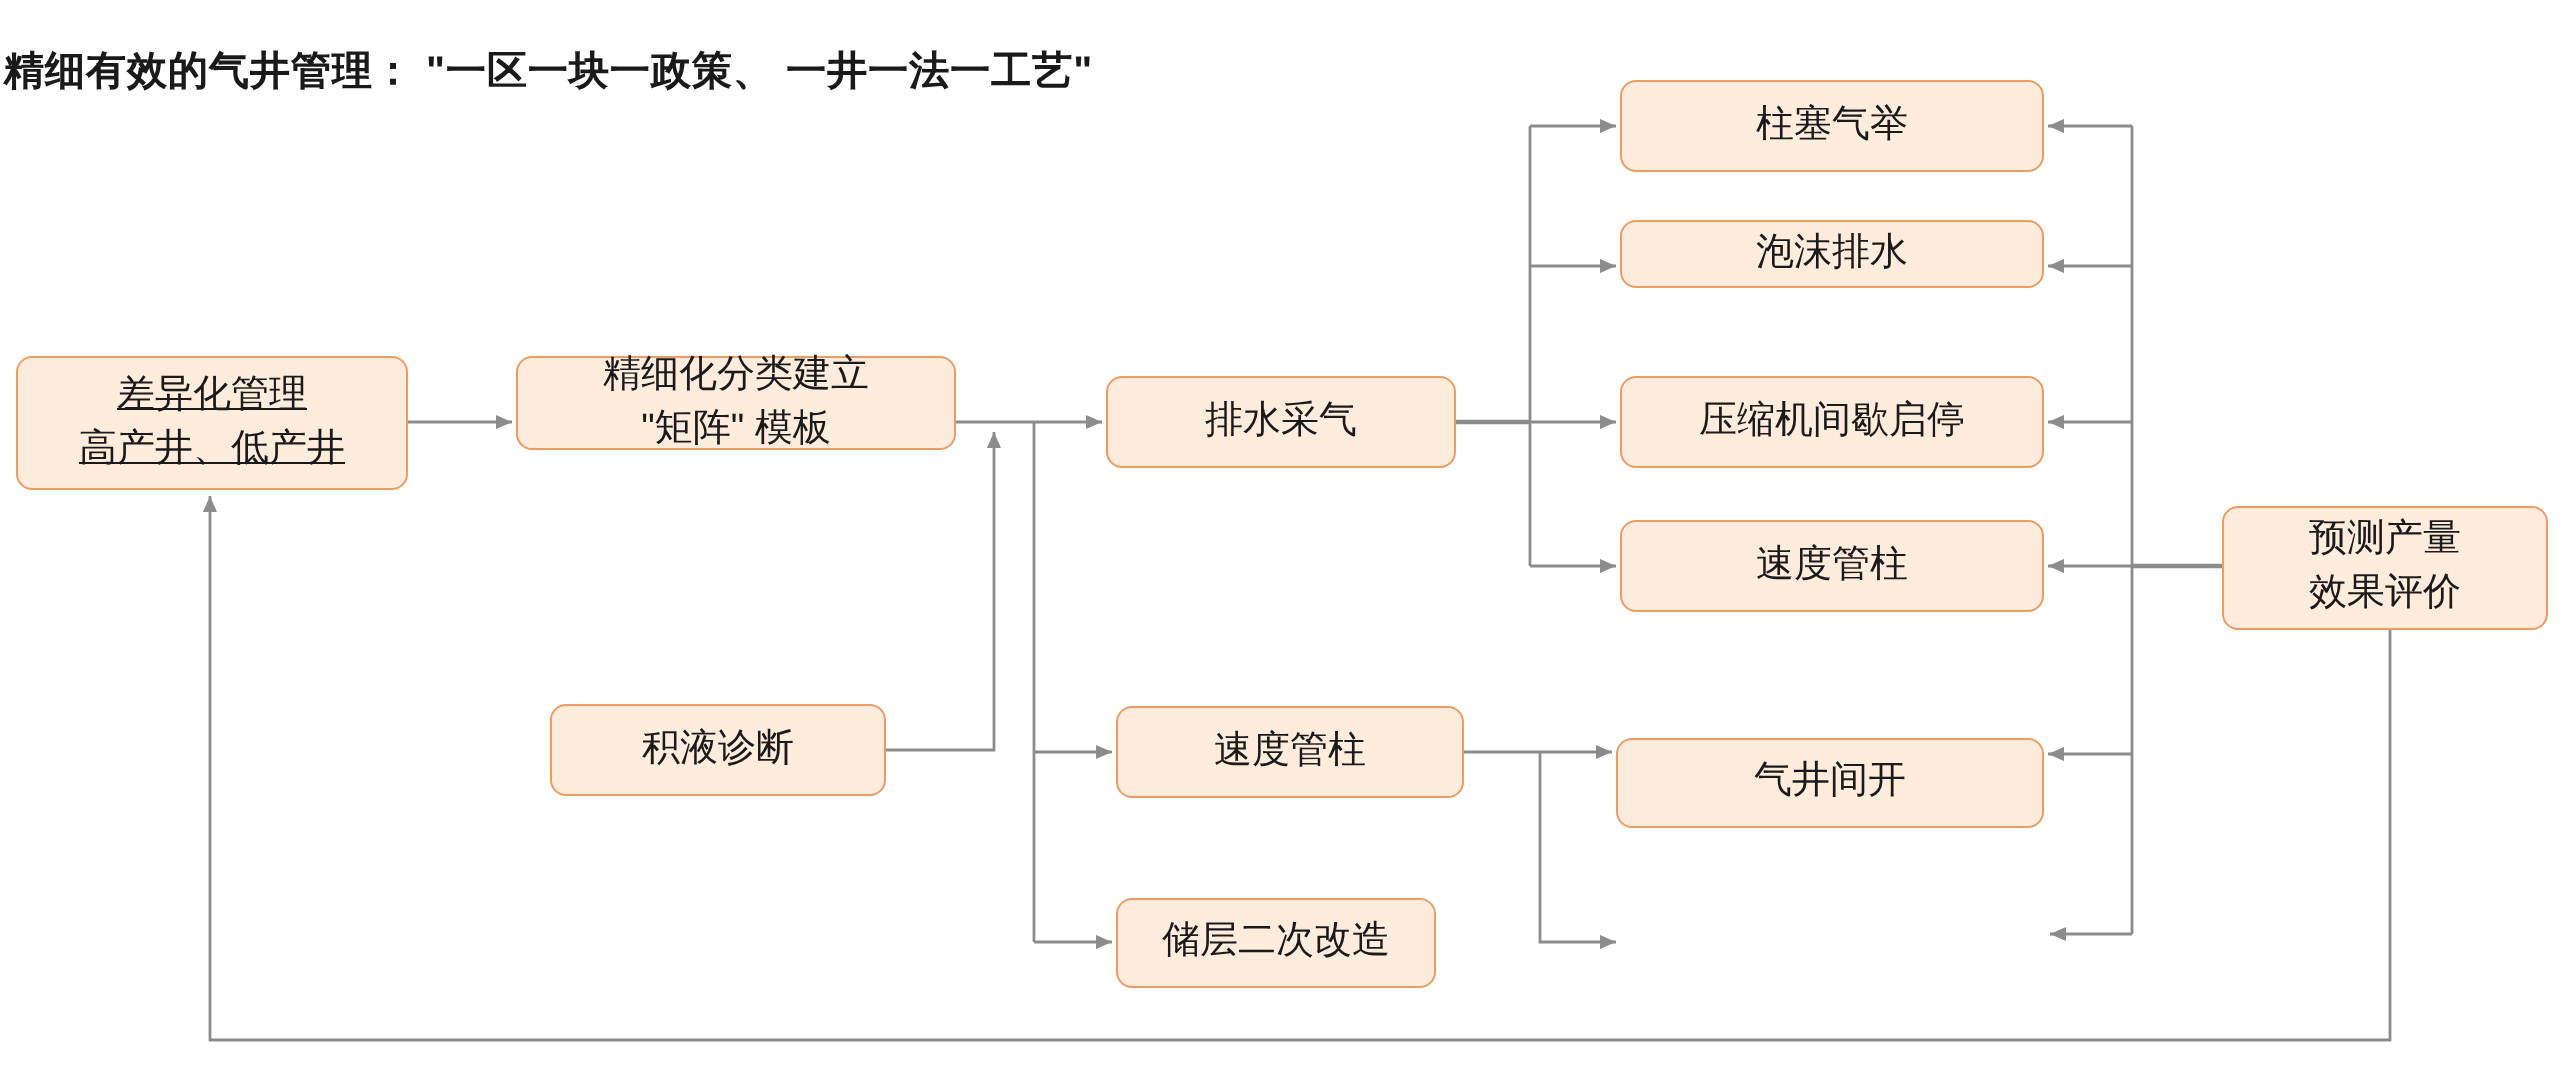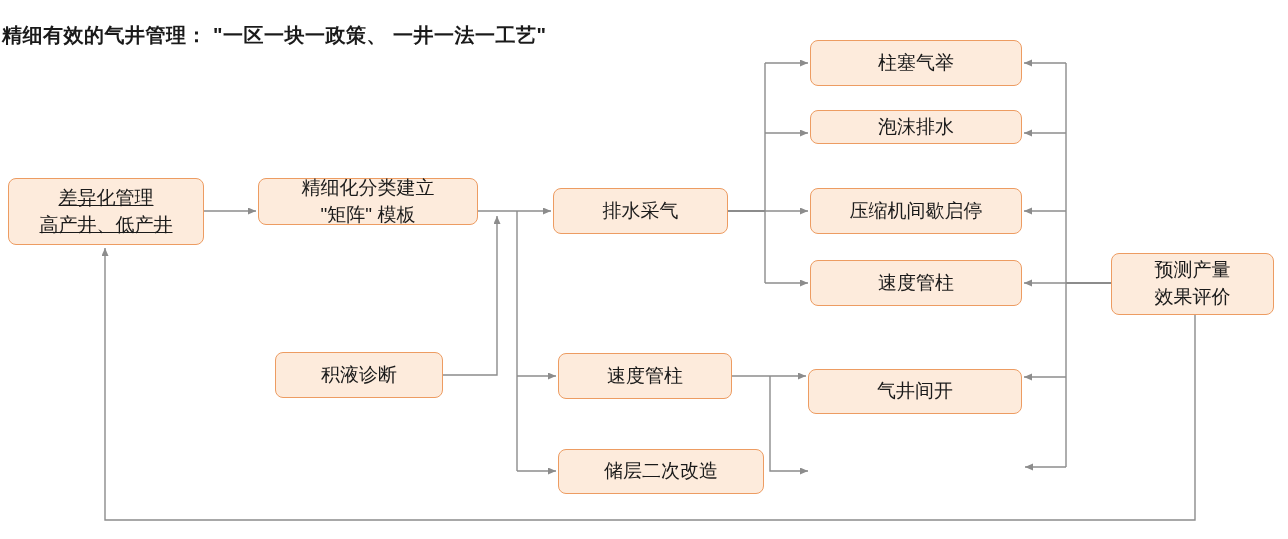--- a/index.html
+++ b/index.html
@@ -117,21 +117,21 @@
   </div>
 
   <div class="node" style="left:558px;top:353px;width:174px;height:46px;">
     <span>速度管柱</span>
   </div>
 
   <div class="node" style="left:808px;top:353px;width:214px;height:45px;margin-top:16px;">
     <span>气井间开</span>
   </div>
 
-  <div class="node" style="left:558px;top:449px;width:206px;height:45px;">
+  <div class="node" style="left:558px;top:449px;width:160px;height:45px;">
     <span>储层二次改造</span>
   </div>
 
 
   <div class="node" style="left:1111px;top:253px;width:163px;height:62px;">
     <span>预测产量
 效果评价</span>
   </div>
 
 </div>

